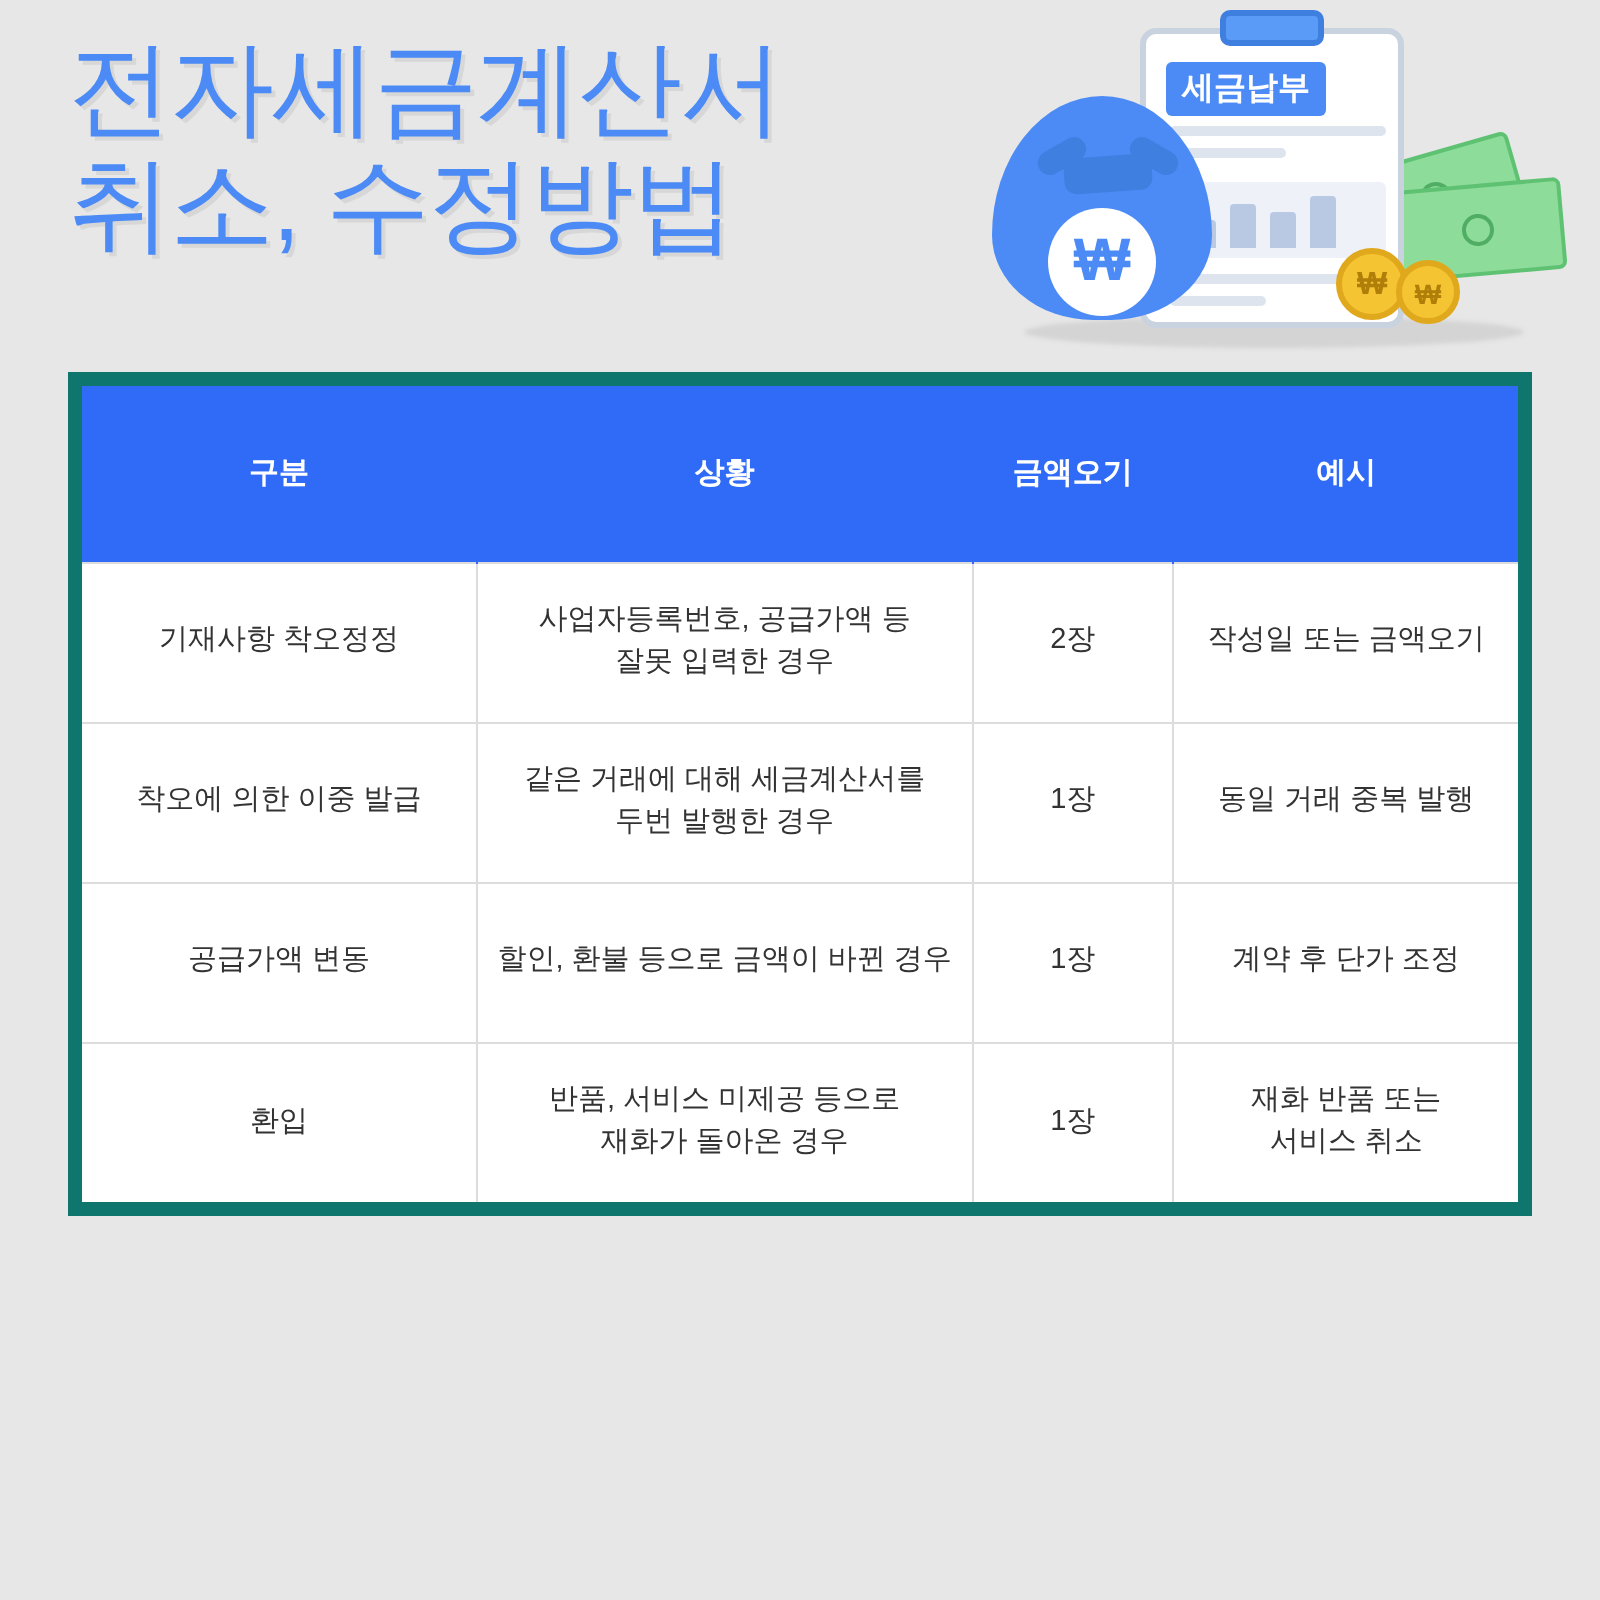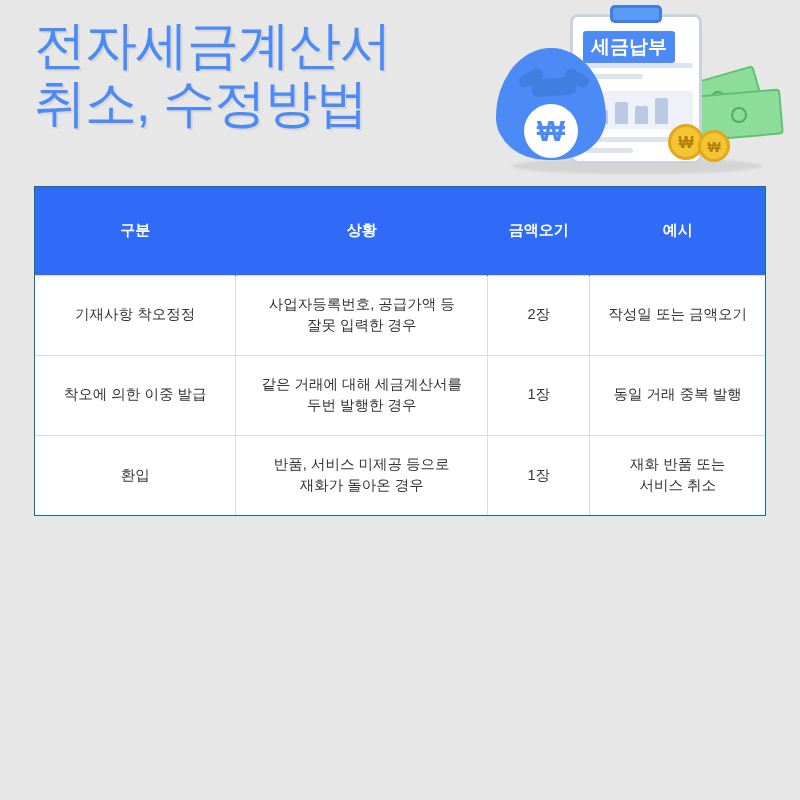--- a/index.html
+++ b/index.html
@@ -86,21 +86,21 @@
     background: #5b9bf8;
     border: 3px solid #3f7fe0;
     border-radius: 5px;
   }
   .clip-badge {
     position: absolute;
     left: 10px; top: 14px;
     padding: 3px 8px;
     background: #4c8bf5;
     color: #fff;
-    font-size: 19px;
+    font-size: 16px;
     font-weight: bold;
     border-radius: 3px;
     white-space: nowrap;
   }
   .clip-lines { position: absolute; left: 12px; top: 46px; width: 108px; }
   .clip-lines .ln { height: 5px; background: #dde4ee; border-radius: 3px; margin-bottom: 6px; }
   .clip-lines .ln.s { width: 54%; }
   .clip-chart {
     position: absolute;
     left: 12px; top: 74px;
@@ -167,21 +167,21 @@
   }
   .coin1 { left: 178px; top: 118px; width: 36px; height: 36px; font-size: 16px; line-height: 32px; }
   .coin2 { left: 208px; top: 124px; width: 32px; height: 32px; font-size: 14px; line-height: 28px; }
 
   
   .table-wrap {
     position: absolute;
     left: 34px; top: 186px;
     width: 732px;
     background: #ffffff;
-    border: 1px solid #0f766e;
+    border: 7px solid #0f766e;
   }
   table {
     width: 100%;
     border-collapse: collapse;
     table-layout: fixed;
   }
   thead th {
     background: #2f6bf6;
     color: #ffffff;
     font-size: 15px;
@@ -284,20 +284,26 @@
             <td>2장</td>
             <td>작성일 또는 금액오기</td>
           </tr>
           <tr>
             <td>착오에 의한 이중 발급</td>
             <td>같은 거래에 대해 세금계산서를<br>두번 발행한 경우</td>
             <td>1장</td>
             <td>동일 거래 중복 발행</td>
           </tr>
           <tr>
+            <td>공급가액 변동</td>
+            <td>할인, 환불 등으로 금액이 바뀐 경우</td>
+            <td>1장</td>
+            <td>계약 후 단가 조정</td>
+          </tr>
+          <tr>
             <td>환입</td>
             <td>반품, 서비스 미제공 등으로<br>재화가 돌아온 경우</td>
             <td>1장</td>
             <td>재화 반품 또는<br>서비스 취소</td>
           </tr>
         </tbody>
     </table>
   </div>
 
 </div>

